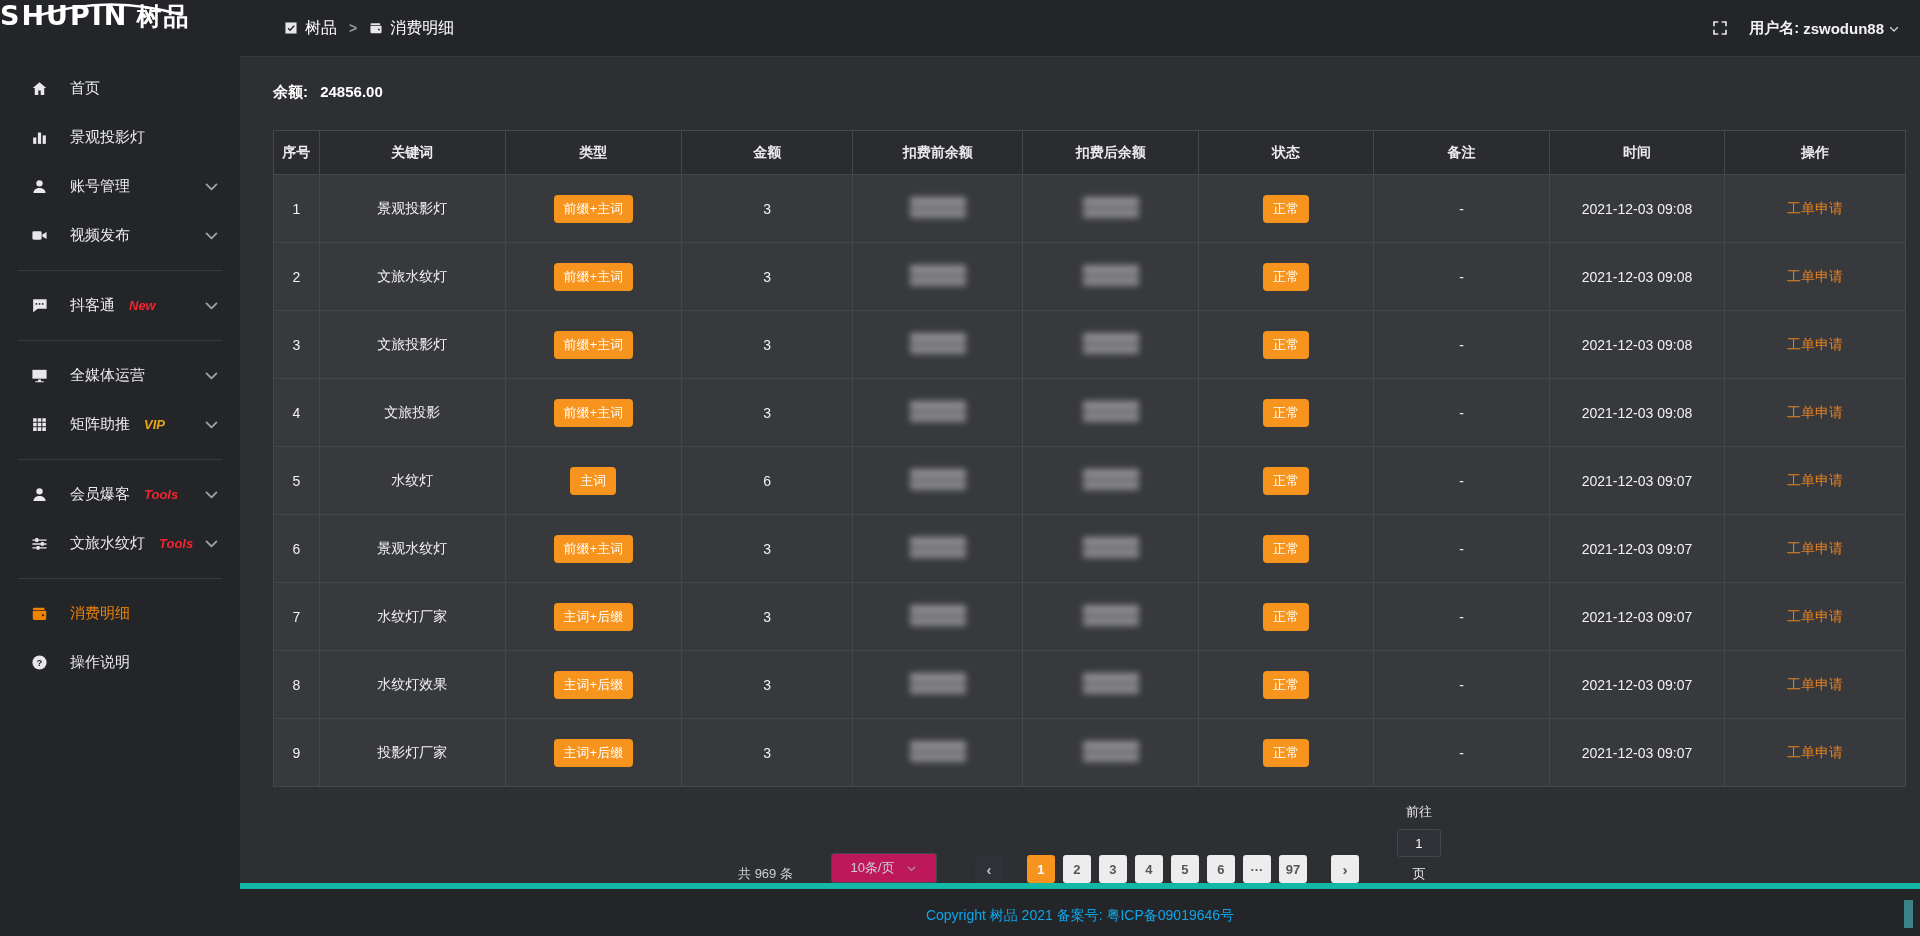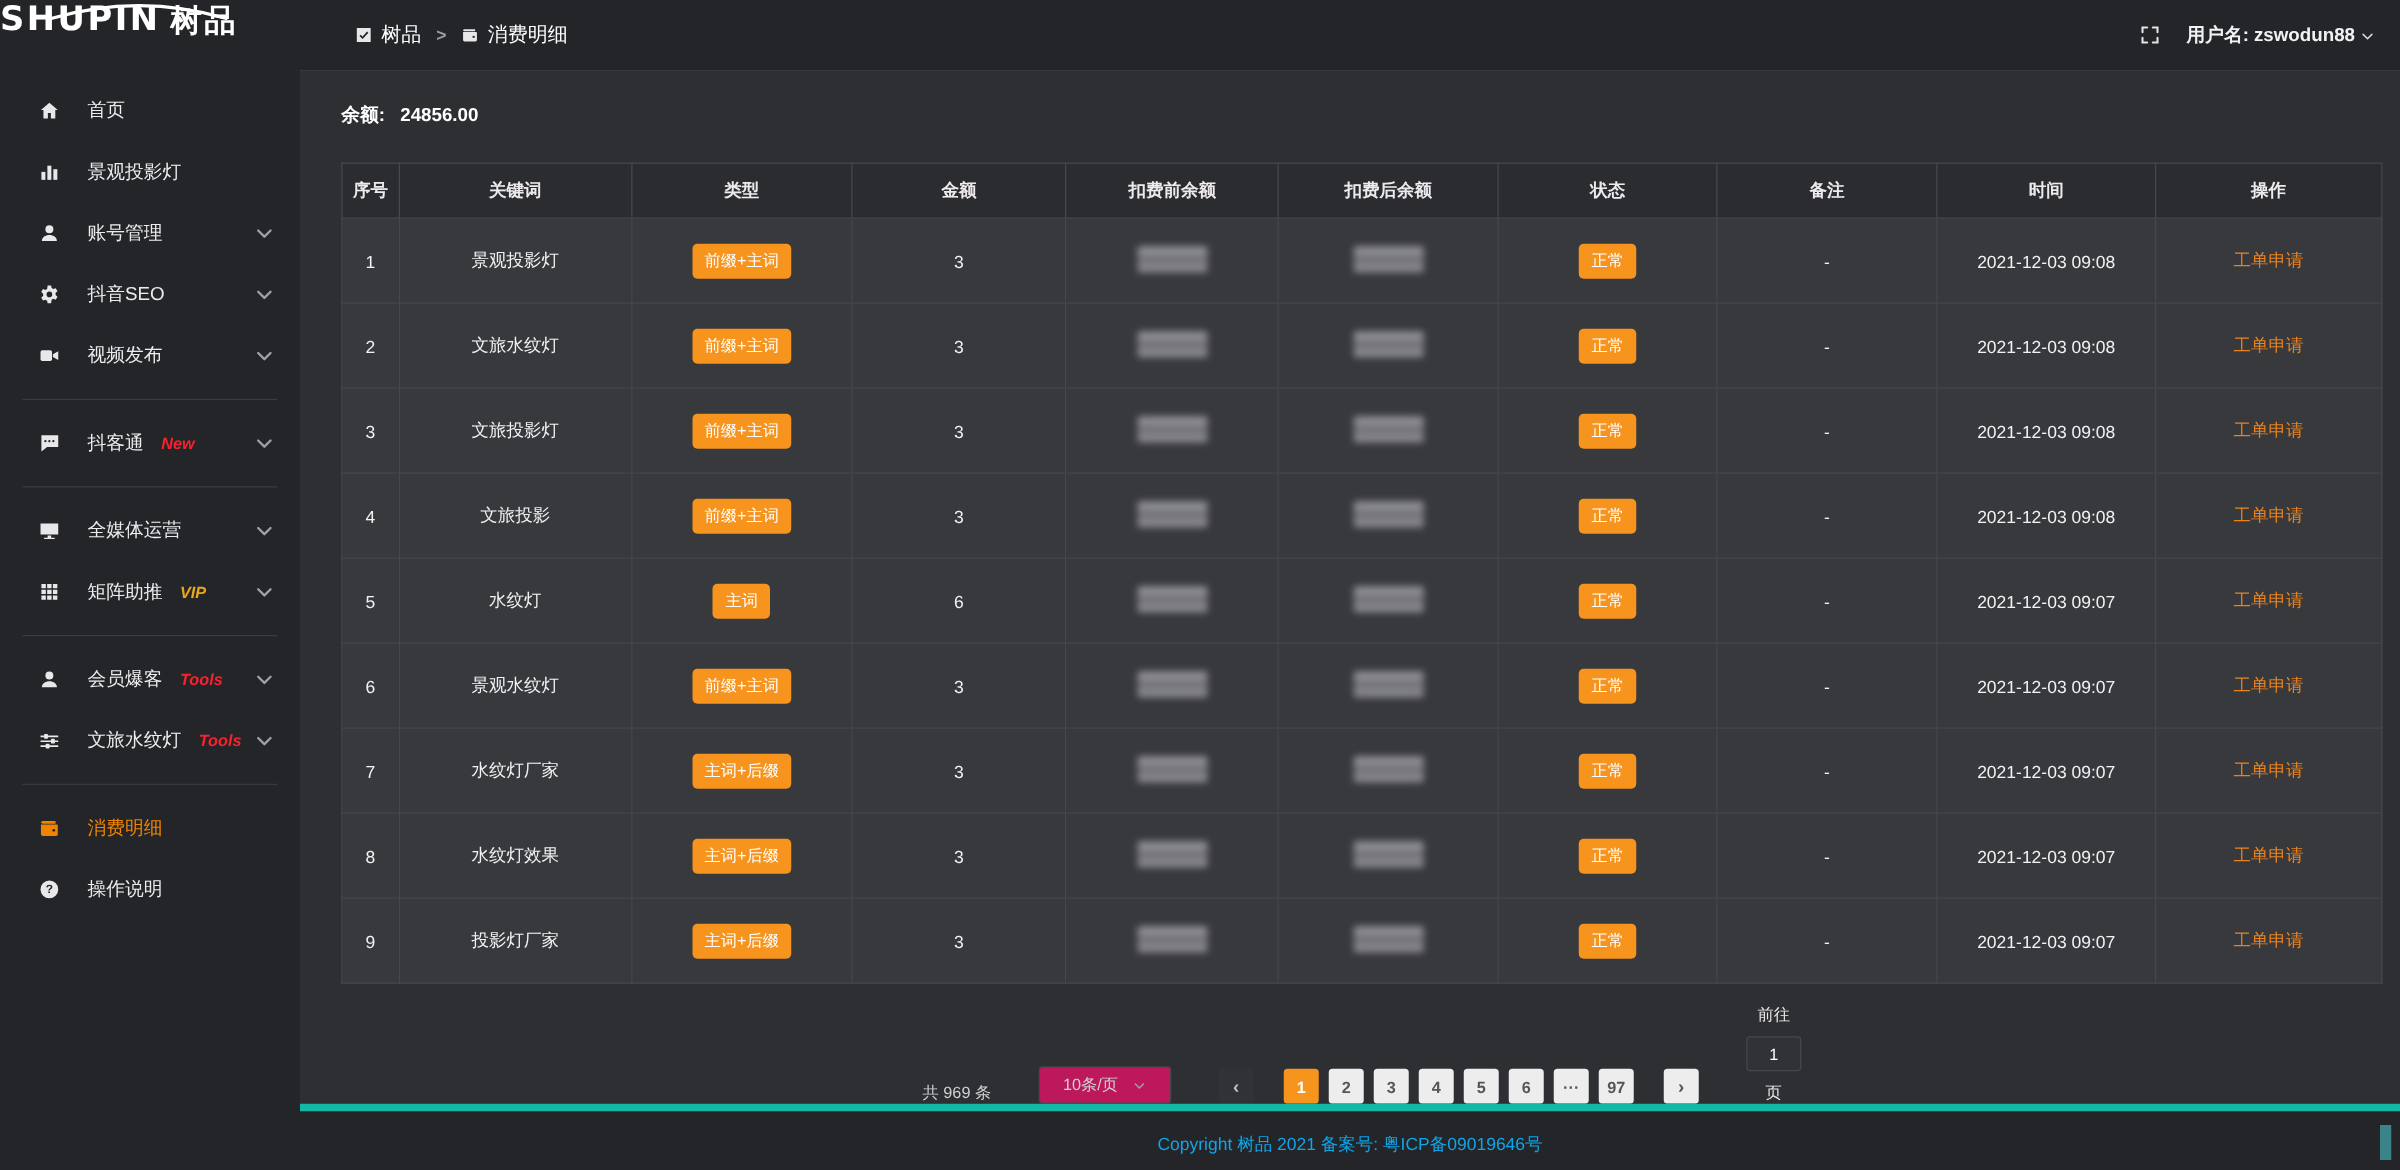--- a/index.html
+++ b/index.html
@@ -113,33 +113,20 @@
           <span class="mi-label">景观投影灯</span>
         </div>
         <div class="menu-item">
           <span class="icon mi-icon">
             <svg viewBox="0 0 24 24">
               <circle cx="12" cy="7.5" r="4.5"></circle>
               <path d="M3.5 21c0-4.5 4-7 8.5-7s8.5 2.5 8.5 7z"></path>
             </svg>
           </span>
           <span class="mi-label">账号管理</span>
-          <span class="icon mi-chevron">
-            <svg viewBox="0 0 24 24">
-              <path d="M5 9l7 7 7-7" fill="none" stroke="#a0a1a5" stroke-width="2.6" stroke-linecap="round" stroke-linejoin="round"></path>
-            </svg>
-          </span>
-        </div>
-        <div class="menu-item">
-          <span class="icon mi-icon">
-            <svg viewBox="0 0 24 24">
-              <path fill-rule="evenodd" d="M10 2h4l.5 2.8a7.2 7.2 0 012 1.2l2.7-1 2 3.4-2.2 1.9a7.3 7.3 0 010 2.4l2.2 1.9-2 3.4-2.7-1a7.2 7.2 0 01-2 1.2L14 22h-4l-.5-2.8a7.2 7.2 0 01-2-1.2l-2.7 1-2-3.4 2.2-1.9a7.3 7.3 0 010-2.4L2.8 9.4l2-3.4 2.7 1a7.2 7.2 0 012-1.2zM12 15.2a3.2 3.2 0 100-6.4 3.2 3.2 0 000 6.4z"></path>
-            </svg>
-          </span>
-          <span class="mi-label">抖音SEO</span>
           <span class="icon mi-chevron">
             <svg viewBox="0 0 24 24">
               <path d="M5 9l7 7 7-7" fill="none" stroke="#a0a1a5" stroke-width="2.6" stroke-linecap="round" stroke-linejoin="round"></path>
             </svg>
           </span>
         </div>
         <div class="menu-item">
           <span class="icon mi-icon">
             <svg viewBox="0 0 24 24">
               <rect x="2" y="6" width="13" height="12" rx="2"></rect>

